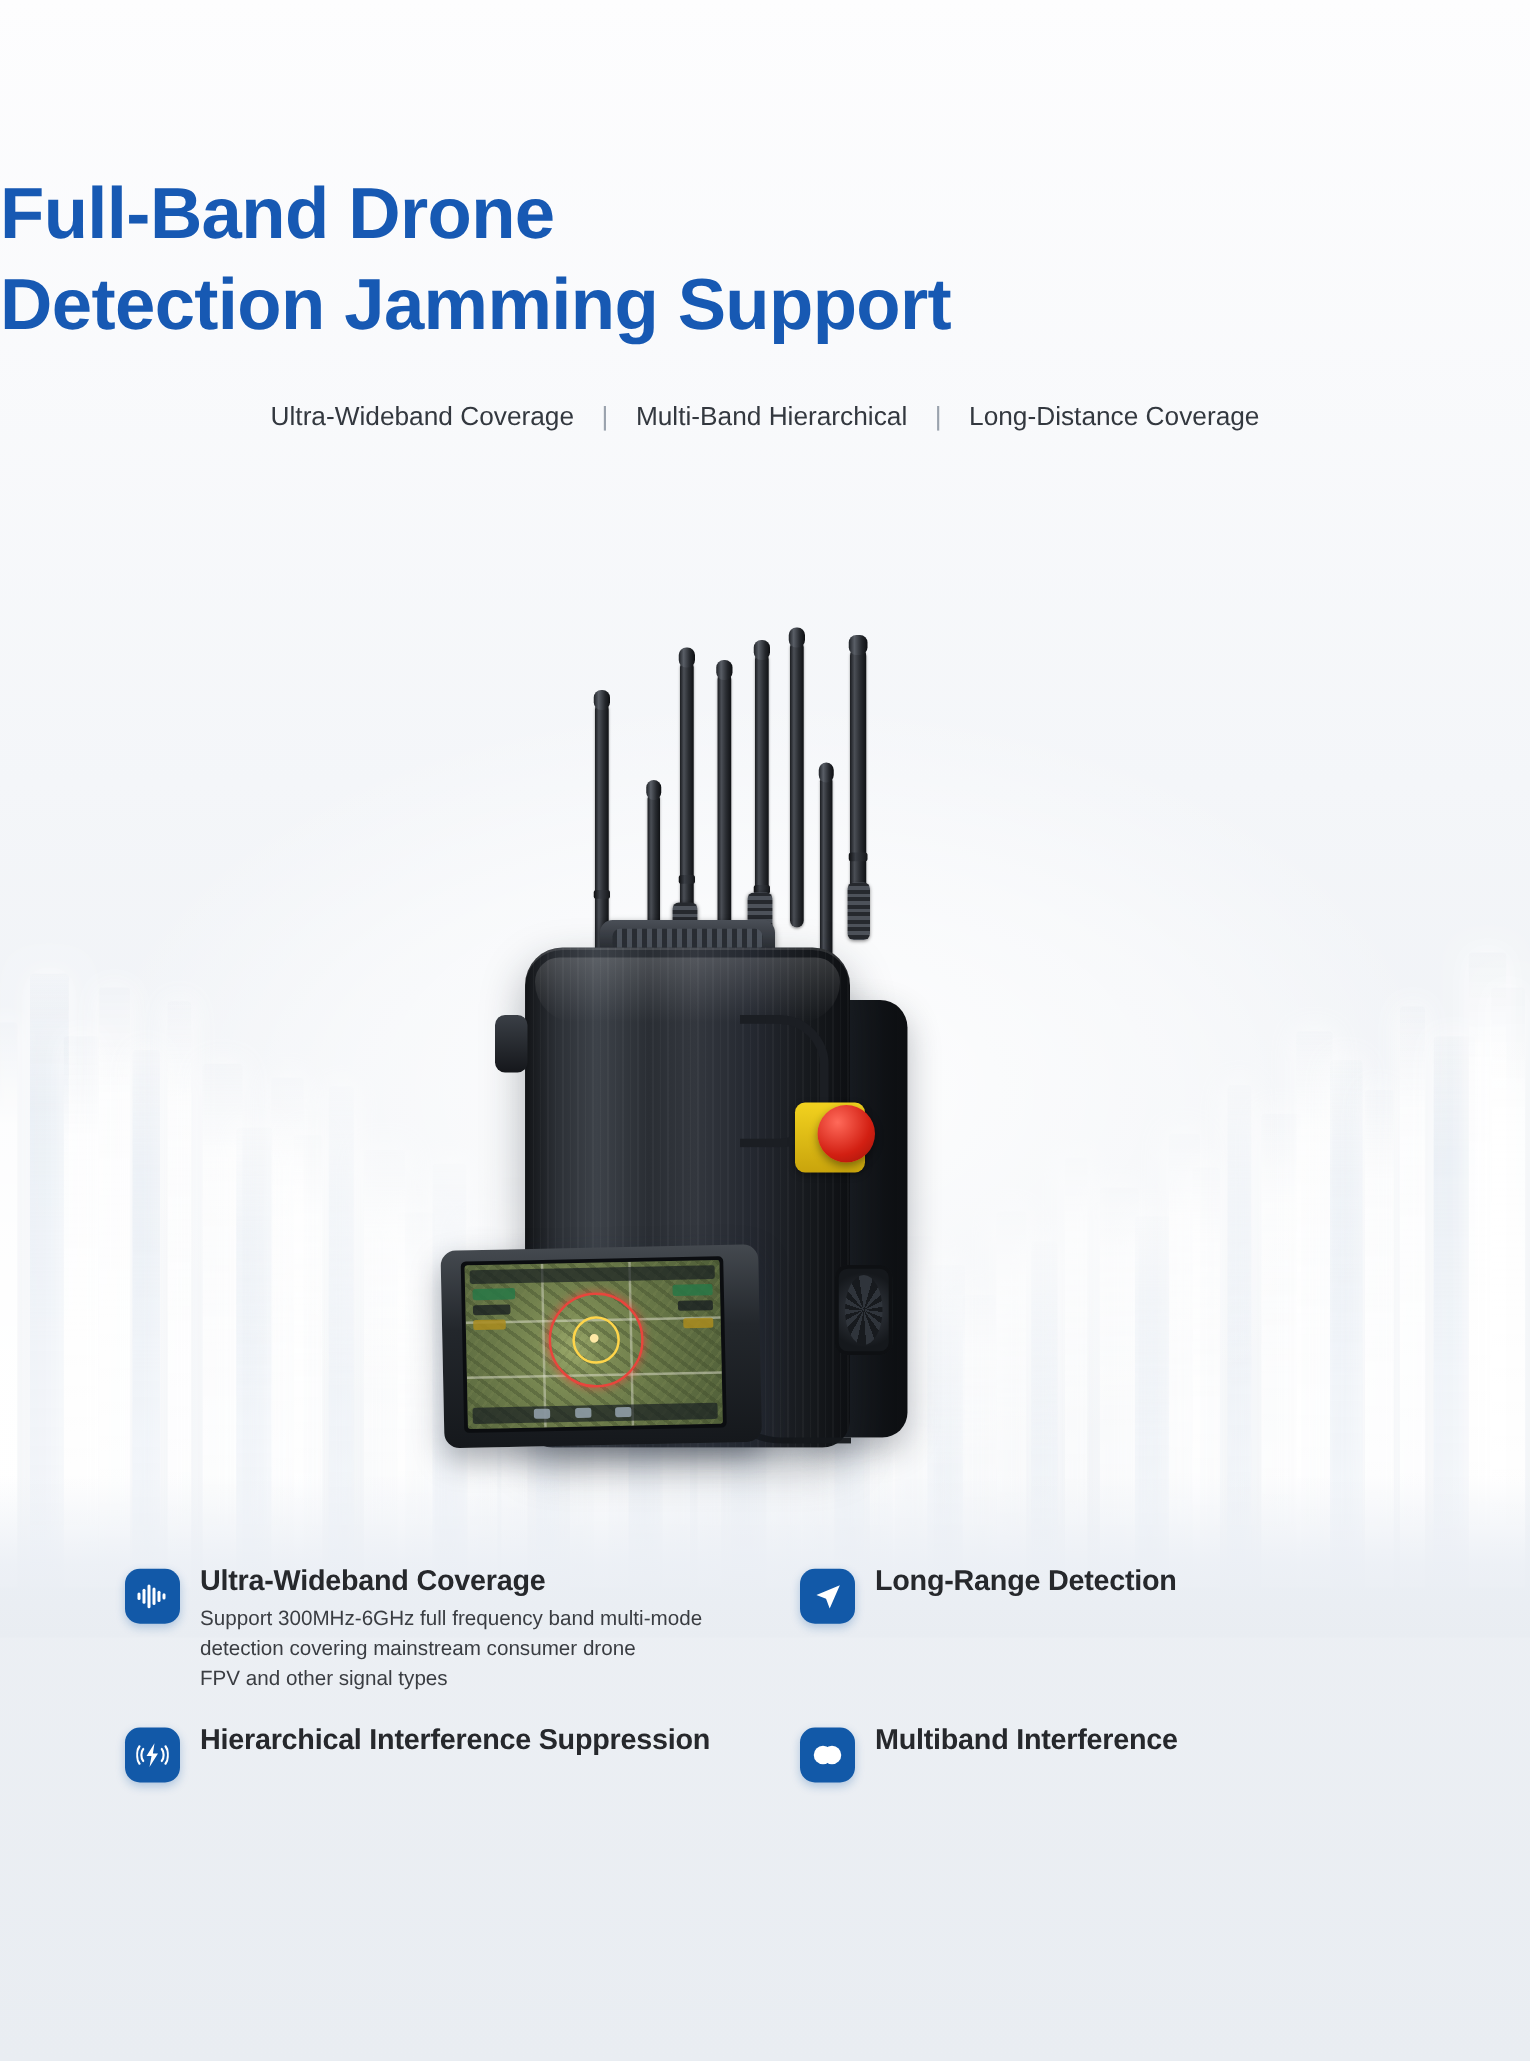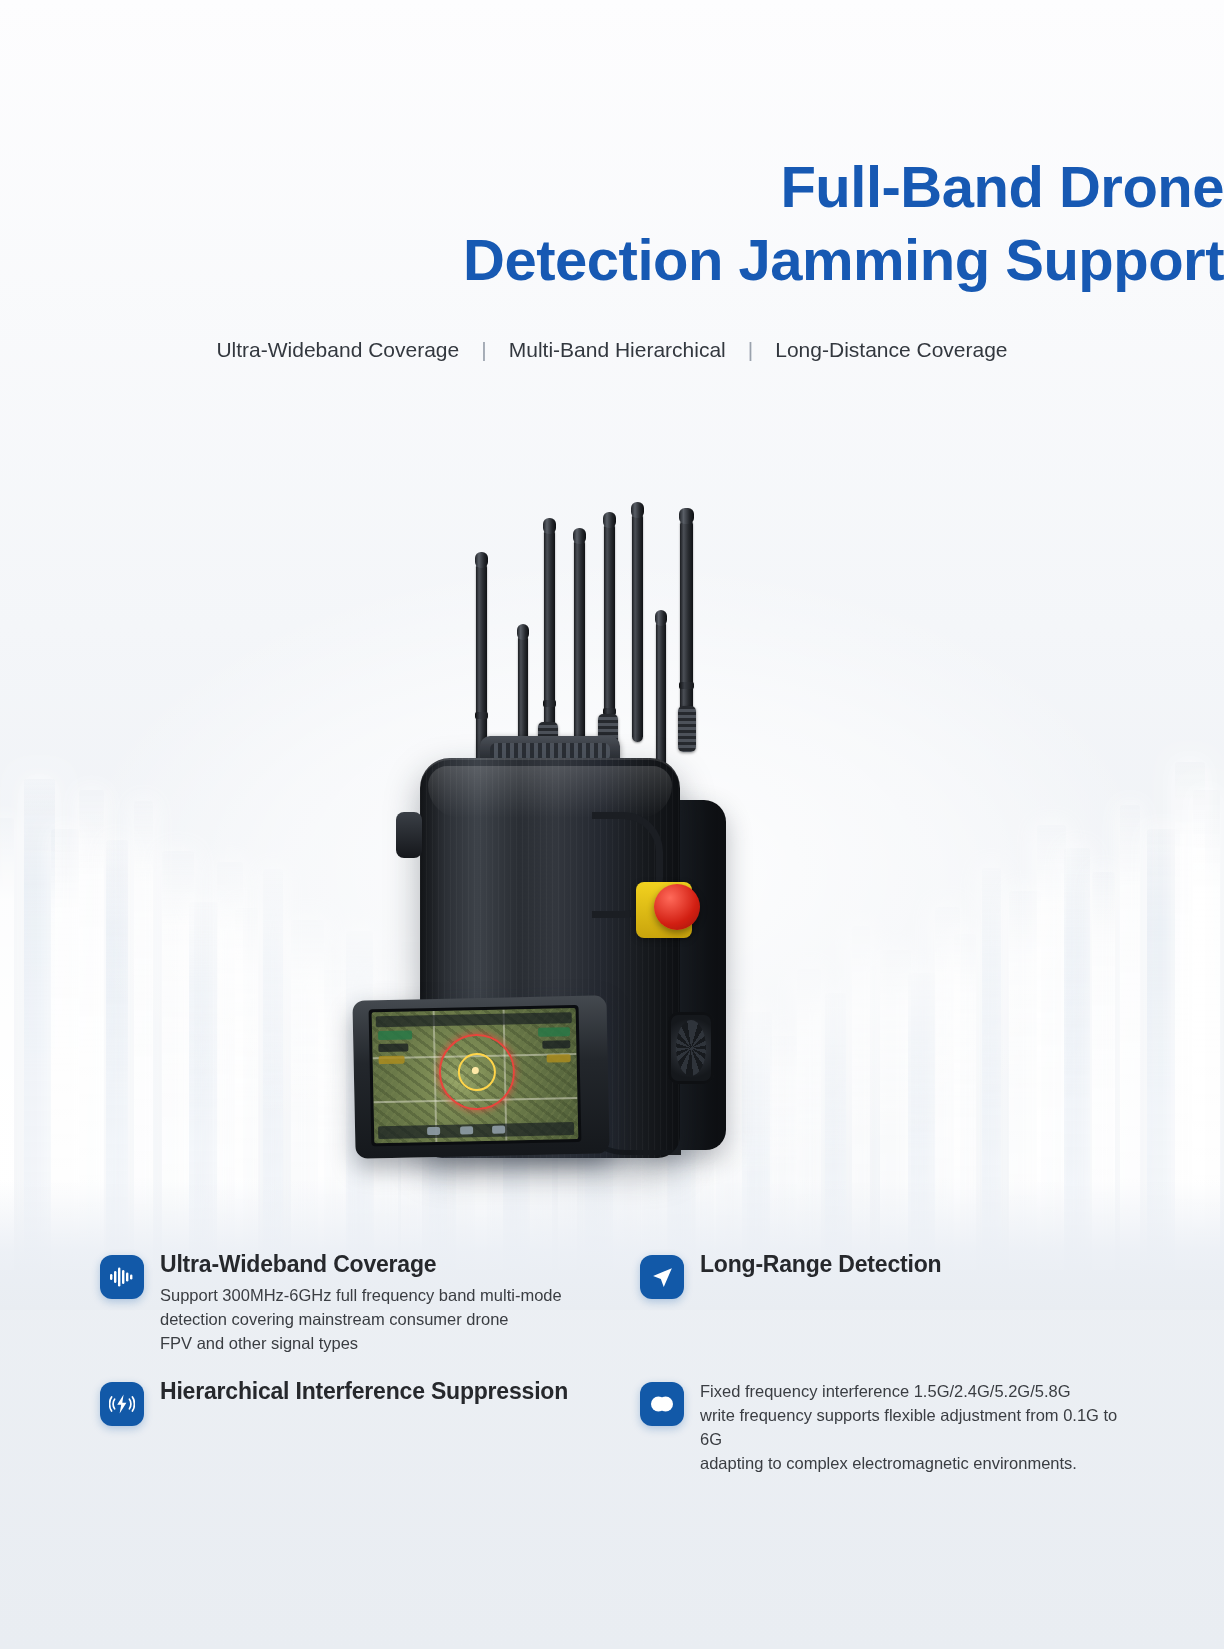--- a/index.html
+++ b/index.html
@@ -35,21 +35,21 @@
     background:radial-gradient(ellipse 62% 54% at 50% 48%, rgba(255,255,255,.92) 0%, rgba(255,255,255,.45) 45%, rgba(255,255,255,0) 72%);
     pointer-events:none;
   }
   .floorfade{
     position:absolute;left:0;right:0;top:1180px;height:130px;
     background:linear-gradient(180deg,rgba(237,241,246,0) 0%, rgba(235,239,245,.9) 55%, #e9edf2 100%);
     pointer-events:none;
   }
 
   
-  .header{position:absolute;left:0;right:0;top:150px;text-align:right;}
+  .header{position:absolute;left:0;right:0;top:134px;text-align:left;}
   h1.title{
     margin:0;
     font-size:58px;line-height:1.26;
     font-weight:700;
     color:#1759b3;
     letter-spacing:-0.5px;
   }
   h1.title .l2{display:block;}
   .subtitle{
     margin-top:42px;
@@ -401,20 +401,18 @@
 
     <div class="feature">
       <div class="ficon">
         <svg width="26" height="22" viewBox="0 0 26 22" aria-hidden="true">
           <circle cx="9.4" cy="11" r="7.4" fill="#ffffff"></circle>
           <circle cx="16.6" cy="11" r="7.4" fill="#ffffff"></circle>
           <path d="M13 4.3 a7.4 7.4 0 0 0 0 13.4 a7.4 7.4 0 0 1 0 -13.4 Z" fill="#1259a8"></path>
         </svg>
       </div>
       <div class="ftext">
-        <p class="fbody">Fixed frequency interference 1.5G/2.4G/5.2G/5.8G
-write frequency supports flexible adjustment from 0.1G to 6G
-adapting to complex electromagnetic environments.</p>
+        <p class="fhead">Multiband Interference</p>
       </div>
     </div>
 
   </div>
 </div>
 
 </body></html>

